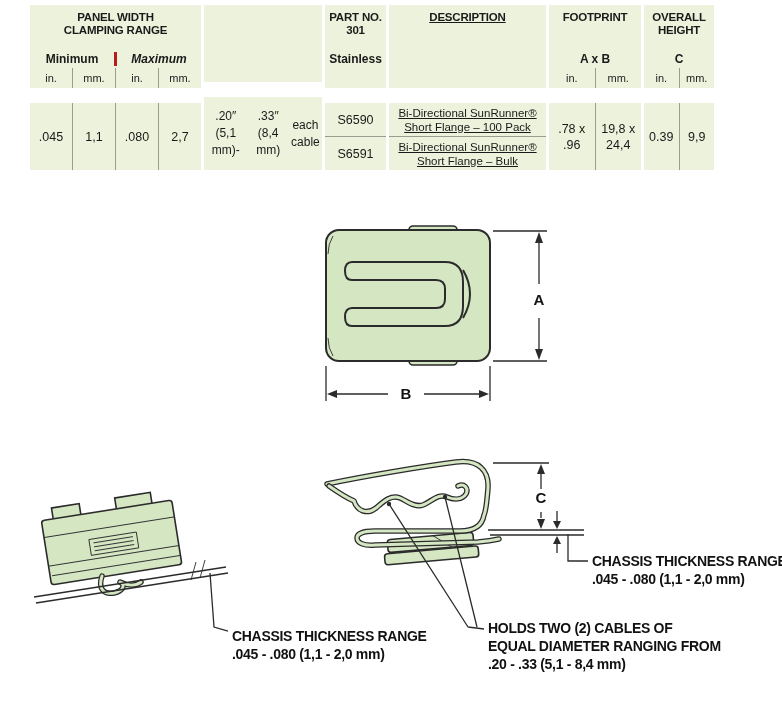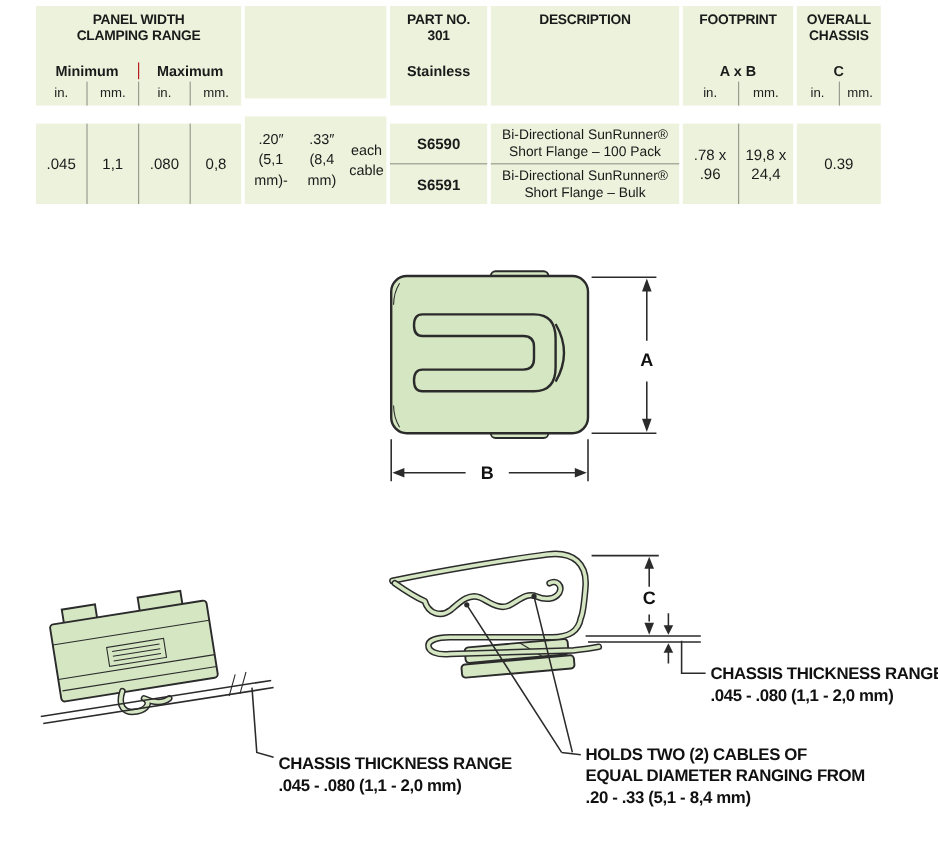--- a/index.html
+++ b/index.html
@@ -7,36 +7,36 @@
     position:relative; width:782px; height:716px; background:#ffffff;
     font-family:"Liberation Sans", sans-serif; color:#1a1a1a; overflow:hidden;
   }
 
   
   .spec-table {
     position:absolute; left:30px; top:5px; width:727px; height:165px;
     display:flex; gap:3px;
   }
   .col { display:flex; flex-direction:column; gap:15px; }
-  .c1 { width:171px; } .c2 { width:118px; } .c3 { width:81px; }
-  .c4 { width:157px; } .c5 { width:92px; }  .c6 { width:70px; }
+  .c1 { width:171px; } .c2 { width:118px; } .c3 { width:61px; }
+  .c4 { width:157px;text-decoration:underline; } .c5 { width:92px; }  .c6 { width:70px; }
   .box { background:#edf2dc; }
   .hd { height:83px; display:flex; flex-direction:column; }
   .bd { height:78px; }
   .hd-title {
     height:44px; padding-top:6px; box-sizing:border-box; text-align:center;
     font-weight:bold; font-size:11.5px; line-height:13px; letter-spacing:-0.2px;
   }
   .hd-mid {
     height:19px; display:flex; align-items:center; justify-content:center;
     font-weight:bold; font-size:12px;
   }
   .hd-mid.split { justify-content:stretch; }
   .hd-mid .half { flex:1; text-align:center; }
-  .hd-mid .half + .half { border-left:1px solid #b91c1c; }
+  .hd-mid .half + .half { border-left:3px solid #b91c1c;font-style:italic; }
   .hd-units { height:20px; display:flex; }
   .ucell {
     flex:1; display:flex; align-items:center; justify-content:center;
     font-size:11px; color:#222;
   }
   .ucell + .ucell { border-left:1px solid #9a9c90; }
   .bd-cells { height:100%; display:flex; }
   .vcell {
     flex:1; display:flex; align-items:center; justify-content:center;
     font-size:12.5px;
@@ -46,21 +46,21 @@
     height:100%; display:flex; 
     align-items:center; justify-content:center;
     font-size:12px; line-height:17px; text-align:center;
   }
   .bd-rows { height:100%; display:flex; flex-direction:column; }
   .rcell {
     flex:1; display:flex; flex-direction:column;
     align-items:center; justify-content:center; text-align:center;
   }
   .rcell + .rcell { border-top:1px solid #9a9c90; }
-  .partno { font-weight:bold; font-size:12.5px; }
+  .partno { font-weight:normal; font-size:12.5px; }
   .desc { font-size:11.5px; line-height:14px; }
   .two-line { font-size:12.5px; line-height:16px; text-align:center; }
 
   
   .drawings { position:absolute; left:0; top:180px; }
   .ln   { stroke:#2b2b2b; fill:none; stroke-width:1.3px; }
   .ln2  { stroke:#2b2b2b; fill:none; stroke-width:2px; }
   .thin { stroke:#2b2b2b; fill:none; stroke-width:0.9px; }
   .fillclip { fill:#d5e6c3; stroke:#2b2b2b; stroke-width:1.6px; }
   .fillclip2 { fill:#d5e6c3; stroke:#2b2b2b; stroke-width:2px; }
@@ -93,21 +93,21 @@
           <div class="ucell">mm.</div>
           <div class="ucell">in.</div>
           <div class="ucell">mm.</div>
         </div>
       </div>
       <div class="box bd">
         <div class="bd-cells">
           <div class="vcell">.045</div>
           <div class="vcell">1,1</div>
           <div class="vcell">.080</div>
-          <div class="vcell">0,8</div>
+          <div class="vcell">2,7</div>
         </div>
       </div>
     </div>
 
     <div class="col c2">
       <div class="box hd">
         <div class="hd-mid"></div>
         <div class="hd-units"></div>
       </div>
       <div class="box bd">
@@ -180,31 +180,32 @@
             </div>
           </div>
         </div>
       </div>
     </div>
 
     <div class="col c6">
       <div class="box hd">
         <div class="hd-title">
           <div>OVERALL</div>
-          <div>CHASSIS</div>
+          <div>HEIGHT</div>
         </div>
         <div class="hd-mid">C</div>
         <div class="hd-units">
           <div class="ucell">in.</div>
           <div class="ucell">mm.</div>
         </div>
       </div>
       <div class="box bd">
         <div class="bd-cells">
           <div class="vcell">0.39</div>
+          <div class="vcell">9,9</div>
         </div>
       </div>
     </div>
   </div>
 
   <svg class="drawings" width="782" height="536" viewBox="0 180 782 536">
 
     <g>
       <rect class="fillclip" x="409" y="226" width="48" height="10" rx="4"></rect>
       <rect class="fillclip" x="409" y="355" width="48" height="10" rx="4"></rect>

